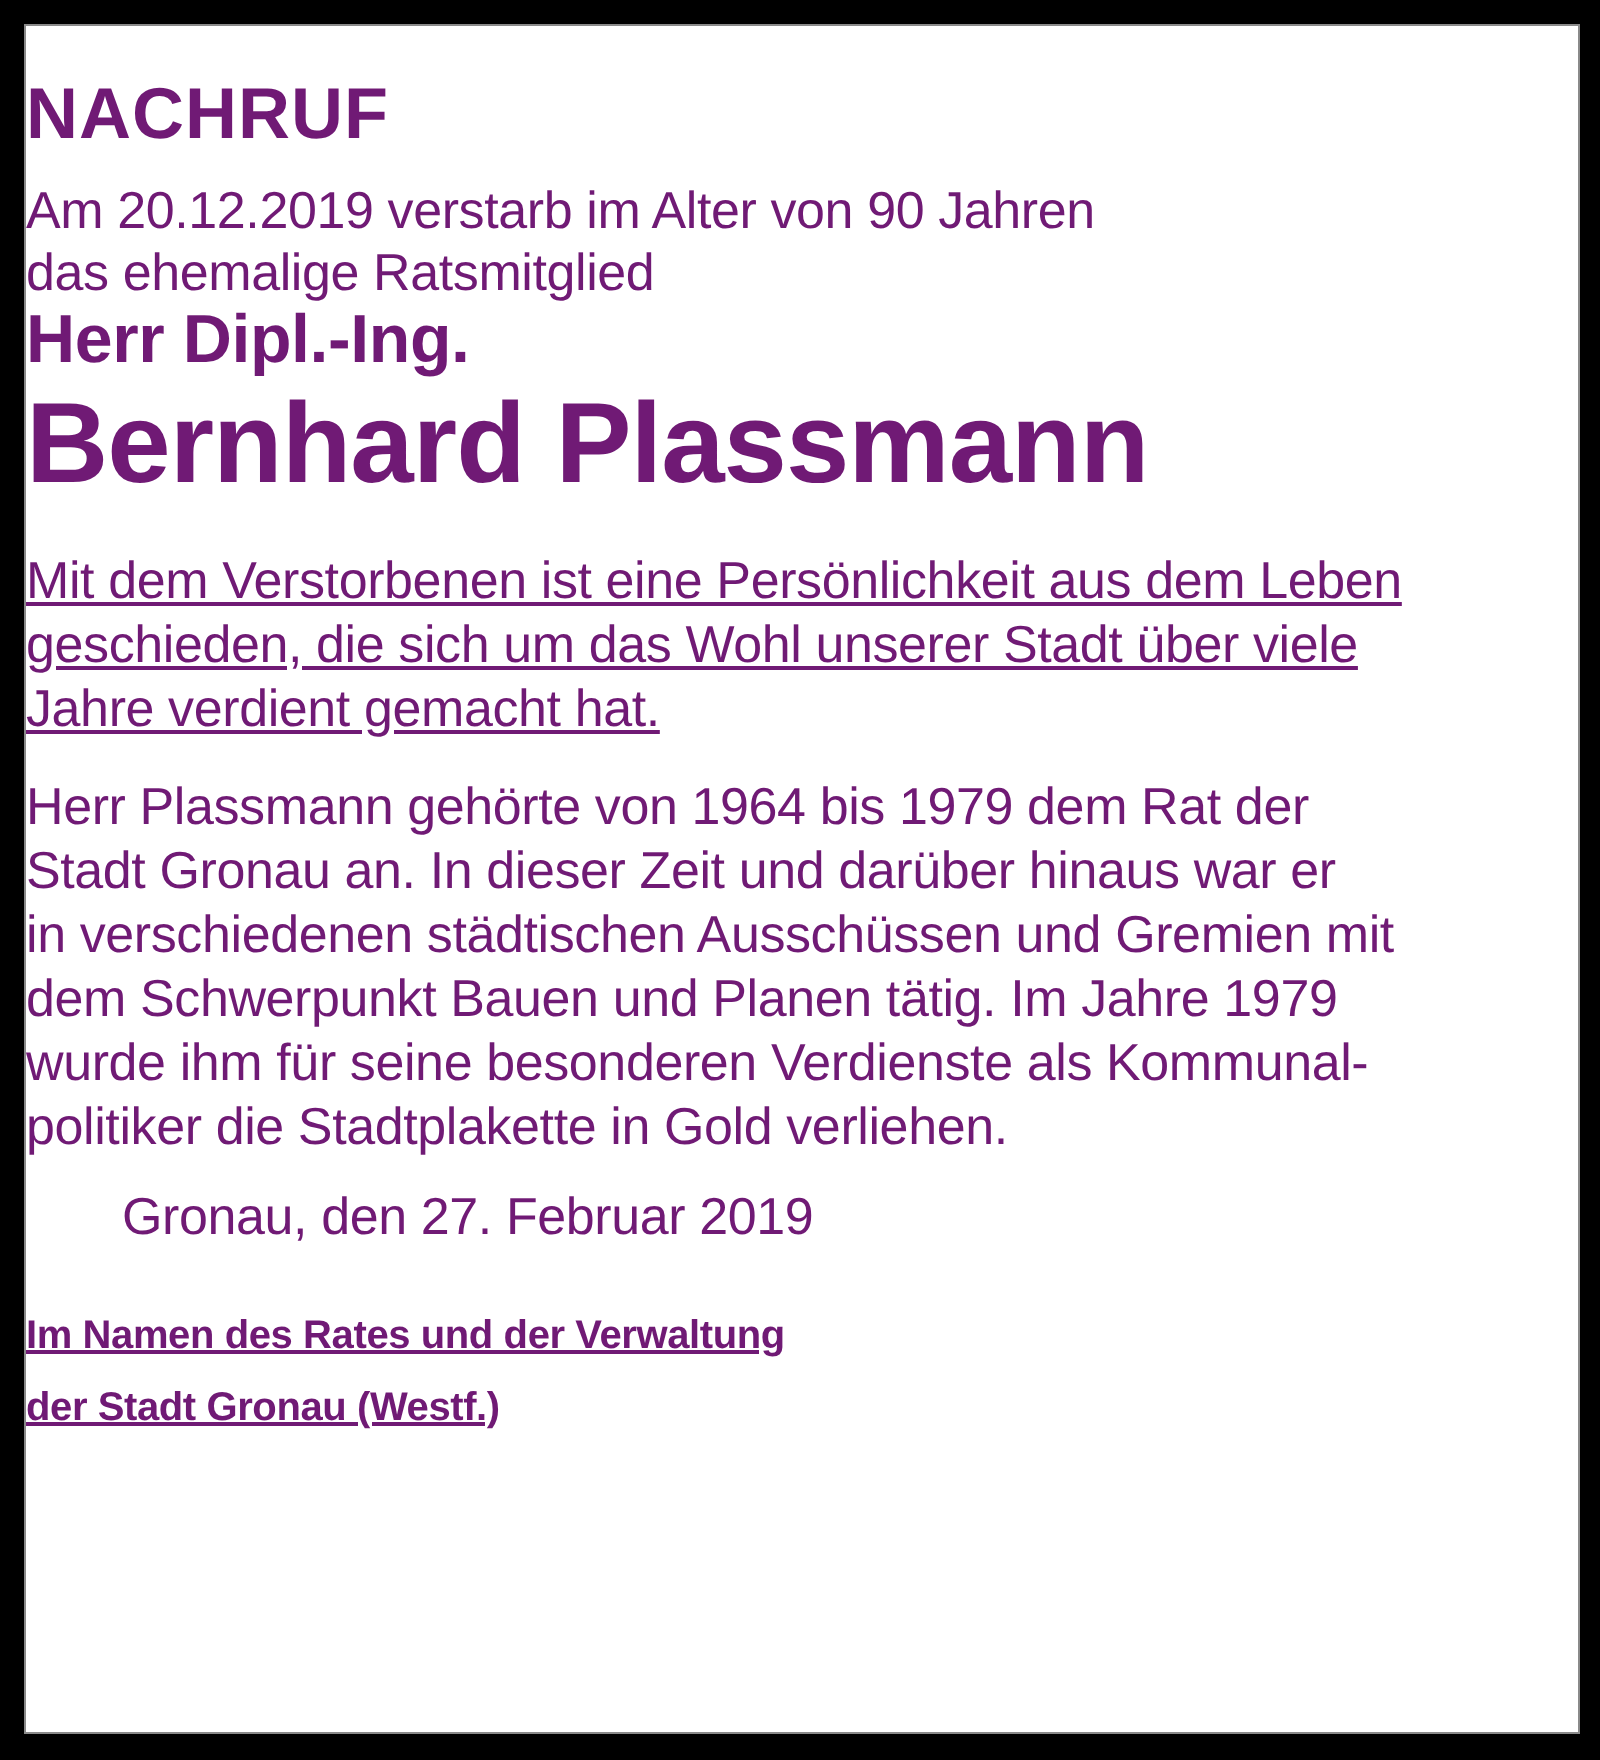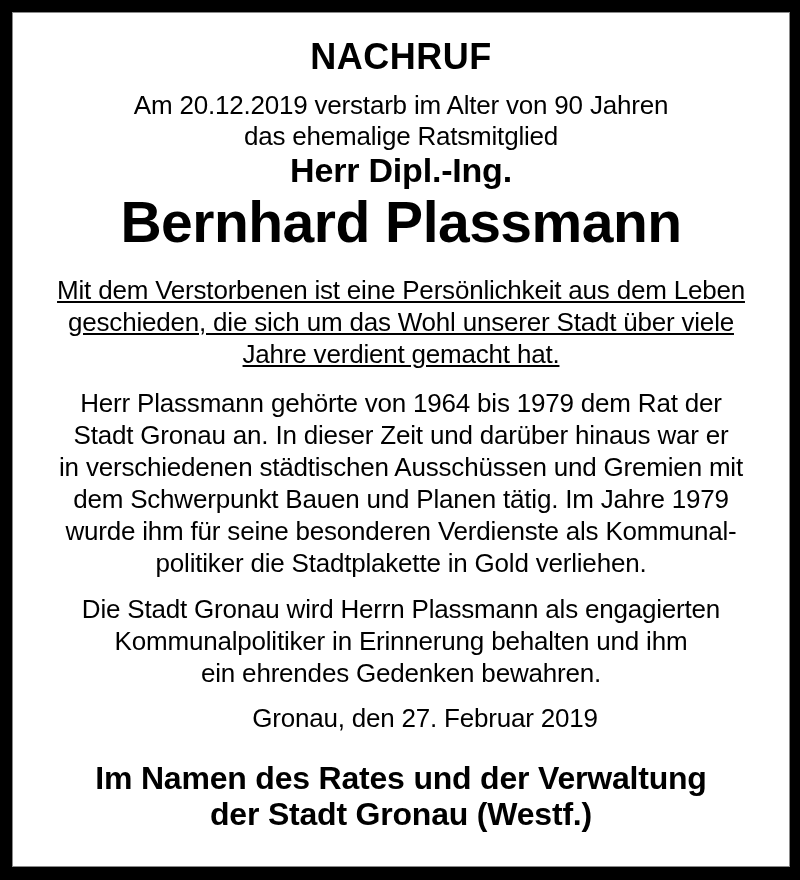--- a/index.html
+++ b/index.html
@@ -13,23 +13,22 @@
     box-sizing: border-box;
     background: #000000;
     padding: 12px 10px 13px 12px;
   }
   .paper {
     box-sizing: border-box;
     width: 100%;
     height: 100%;
     background: #ffffff;
     border: 1px solid #8a8a8a;
-    text-align: center;
     font-family: "Liberation Sans", "DejaVu Sans", sans-serif;
-    color: #000000;
+    color: #701a75;
     letter-spacing: -0.2px;
     overflow: hidden;
   }
   .heading {
     margin-top: 24px;
     font-size: 36px;
     font-weight: 700;
     letter-spacing: 0.5px;
     line-height: 1.1;
   }
@@ -63,24 +62,25 @@
   .para3 { margin-top: 14px; }
   .dateline {
     margin-top: 13px;
     font-size: 26px;
     font-weight: 500;
     line-height: 32px;
     margin-left: 48px;
   }
   .signoff {
     margin-top: 26px;
-    font-size: 32px;
+    font-size: 20px;
     font-weight: 700;
     line-height: 36px;
     white-space: pre-line;
+    text-decoration: underline;
   }
 </style>
 </head>
 <body>
 
 <div class="frame">
   <div class="paper">
 
     <div class="heading">NACHRUF</div>
 
@@ -95,23 +95,20 @@
 geschieden, die sich um das Wohl unserer Stadt über viele
 Jahre verdient gemacht hat.</div>
 
     <div class="para para2">Herr Plassmann gehörte von 1964 bis 1979 dem Rat der
 Stadt Gronau an. In dieser Zeit und darüber hinaus war er
 in verschiedenen städtischen Ausschüssen und Gremien mit
 dem Schwerpunkt Bauen und Planen tätig. Im Jahre 1979
 wurde ihm für seine besonderen Verdienste als Kommunal-
 politiker die Stadtplakette in Gold verliehen.</div>
 
-    <div class="para para3">Die Stadt Gronau wird Herrn Plassmann als engagierten
-Kommunalpolitiker in Erinnerung behalten und ihm
-ein ehrendes Gedenken bewahren.</div>
 
     <div class="dateline">Gronau, den 27. Februar 2019</div>
 
     <div class="signoff">Im Namen des Rates und der Verwaltung
 der Stadt Gronau (Westf.)</div>
 
   </div>
 </div>
 
 </body></html>

